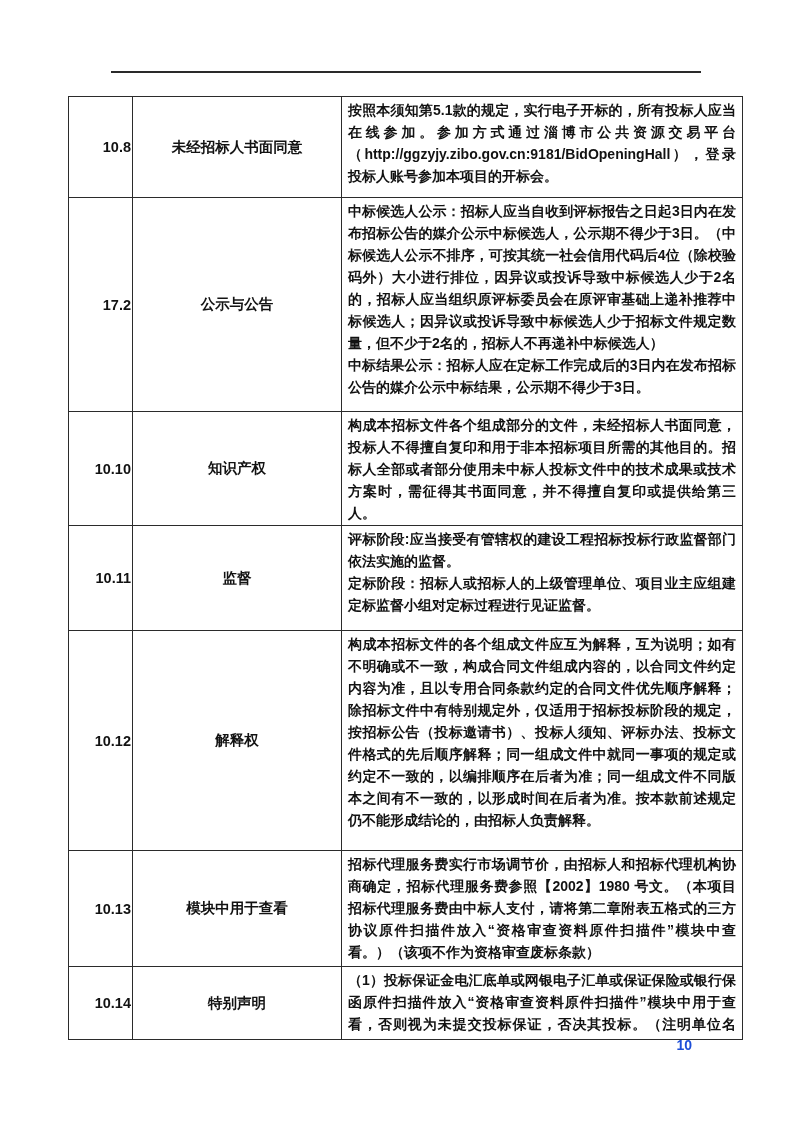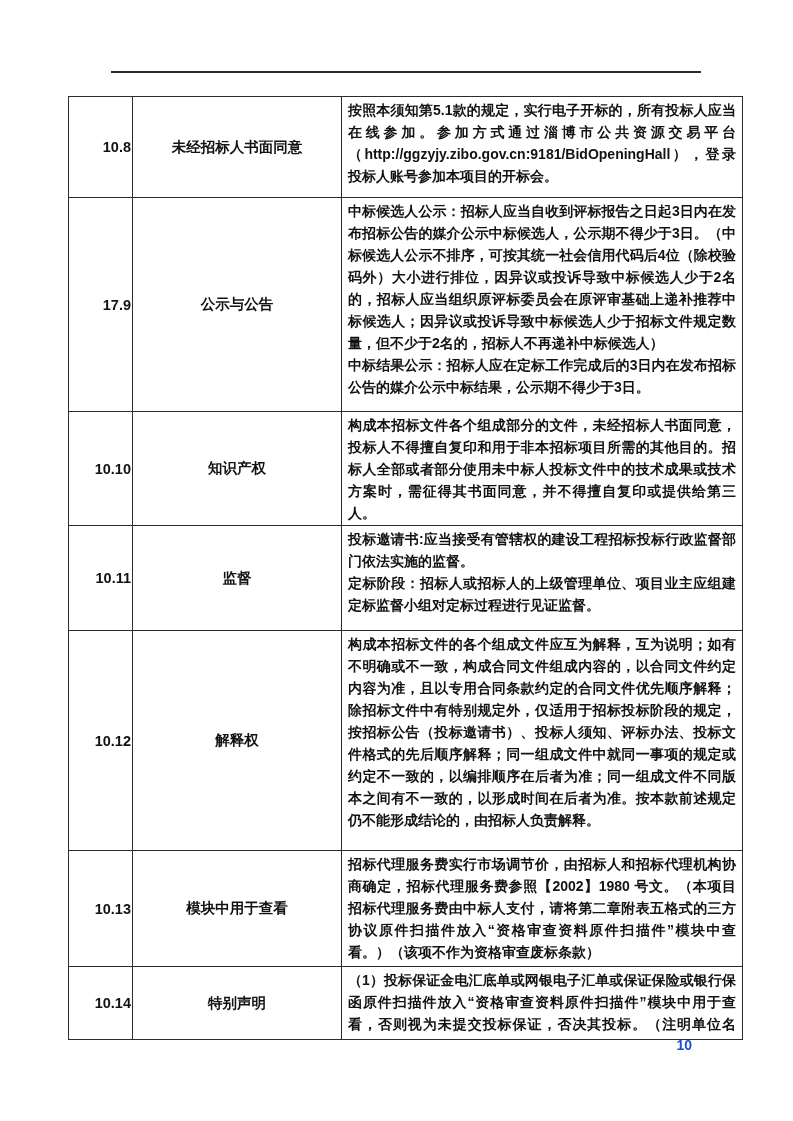--- a/index.html
+++ b/index.html
@@ -100,21 +100,21 @@
         <tr style="height: 101px;">
           <td class="num-cell">10.8</td>
           <td class="title-cell">未经招标人书面同意</td>
           <td class="content-cell">
             <div class="content-wrap">
               <div class="para"><span>按照本须知第5.1款的规定，实行电子开标的，所有投标人应当在线参加。参加方式通过淄博市公共资源交易平台（http://ggzyjy.zibo.gov.cn:9181/BidOpeningHall），登录投标人账号参加本项目的开标会。</span></div>
             </div>
           </td>
         </tr>
         <tr style="height: 214px;">
-          <td class="num-cell">17.9</td>
+          <td class="num-cell">17.2</td>
           <td class="title-cell">公示与公告</td>
           <td class="content-cell">
             <div class="content-wrap">
               <div class="para"><span>中标候选人公示：招标人应当自收到评标报告之日起3日内在发布招标公告的媒介公示中标候选人，公示期不得少于3日。（中标候选人公示不排序，可按其统一社会信用代码后4位（除校验码外）大小进行排位，因异议或投诉导致中标候选人少于2名的，招标人应当组织原评标委员会在原评审基础上递补推荐中标候选人；因异议或投诉导致中标候选人少于招标文件规定数量，但不少于2名的，招标人不再递补中标候选人）</span></div>
               <div class="para"><span>中标结果公示：招标人应在定标工作完成后的3日内在发布招标公告的媒介公示中标结果，公示期不得少于3日。</span></div>
             </div>
           </td>
         </tr>
         <tr style="height: 110px;">
           <td class="num-cell">10.10</td>
@@ -123,21 +123,21 @@
             <div class="content-wrap">
               <div class="para"><span>构成本招标文件各个组成部分的文件，未经招标人书面同意，投标人不得擅自复印和用于非本招标项目所需的其他目的。招标人全部或者部分使用未中标人投标文件中的技术成果或技术方案时，需征得其书面同意，并不得擅自复印或提供给第三人。</span></div>
             </div>
           </td>
         </tr>
         <tr style="height: 105px;">
           <td class="num-cell">10.11</td>
           <td class="title-cell">监督</td>
           <td class="content-cell">
             <div class="content-wrap">
-              <div class="para"><span>投标邀请书:应当接受有管辖权的建设工程招标投标行政监督部门依法实施的监督。</span></div>
+              <div class="para"><span>评标阶段:应当接受有管辖权的建设工程招标投标行政监督部门依法实施的监督。</span></div>
               <div class="para"><span>定标阶段：招标人或招标人的上级管理单位、项目业主应组建定标监督小组对定标过程进行见证监督。</span></div>
             </div>
           </td>
         </tr>
         <tr style="height: 220px;">
           <td class="num-cell">10.12</td>
           <td class="title-cell">解释权</td>
           <td class="content-cell">
             <div class="content-wrap">
               <div class="para"><span>构成本招标文件的各个组成文件应互为解释，互为说明；如有不明确或不一致，构成合同文件组成内容的，以合同文件约定内容为准，且以专用合同条款约定的合同文件优先顺序解释；除招标文件中有特别规定外，仅适用于招标投标阶段的规定，按招标公告（投标邀请书）、投标人须知、评标办法、投标文件格式的先后顺序解释；同一组成文件中就同一事项的规定或约定不一致的，以编排顺序在后者为准；同一组成文件不同版本之间有不一致的，以形成时间在后者为准。按本款前述规定仍不能形成结论的，由招标人负责解释。</span></div>

